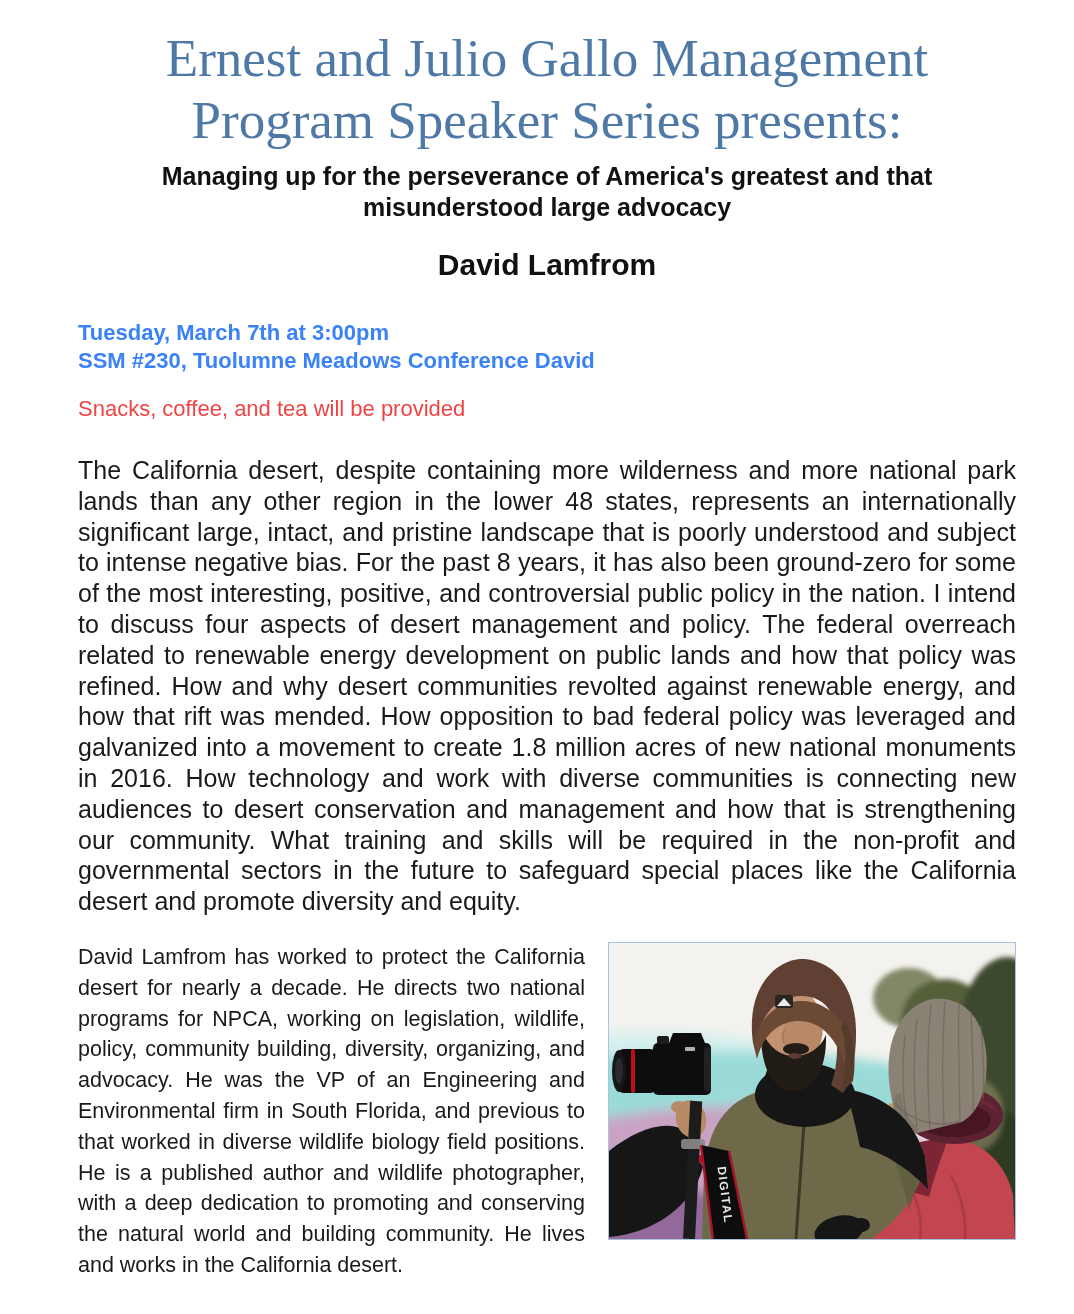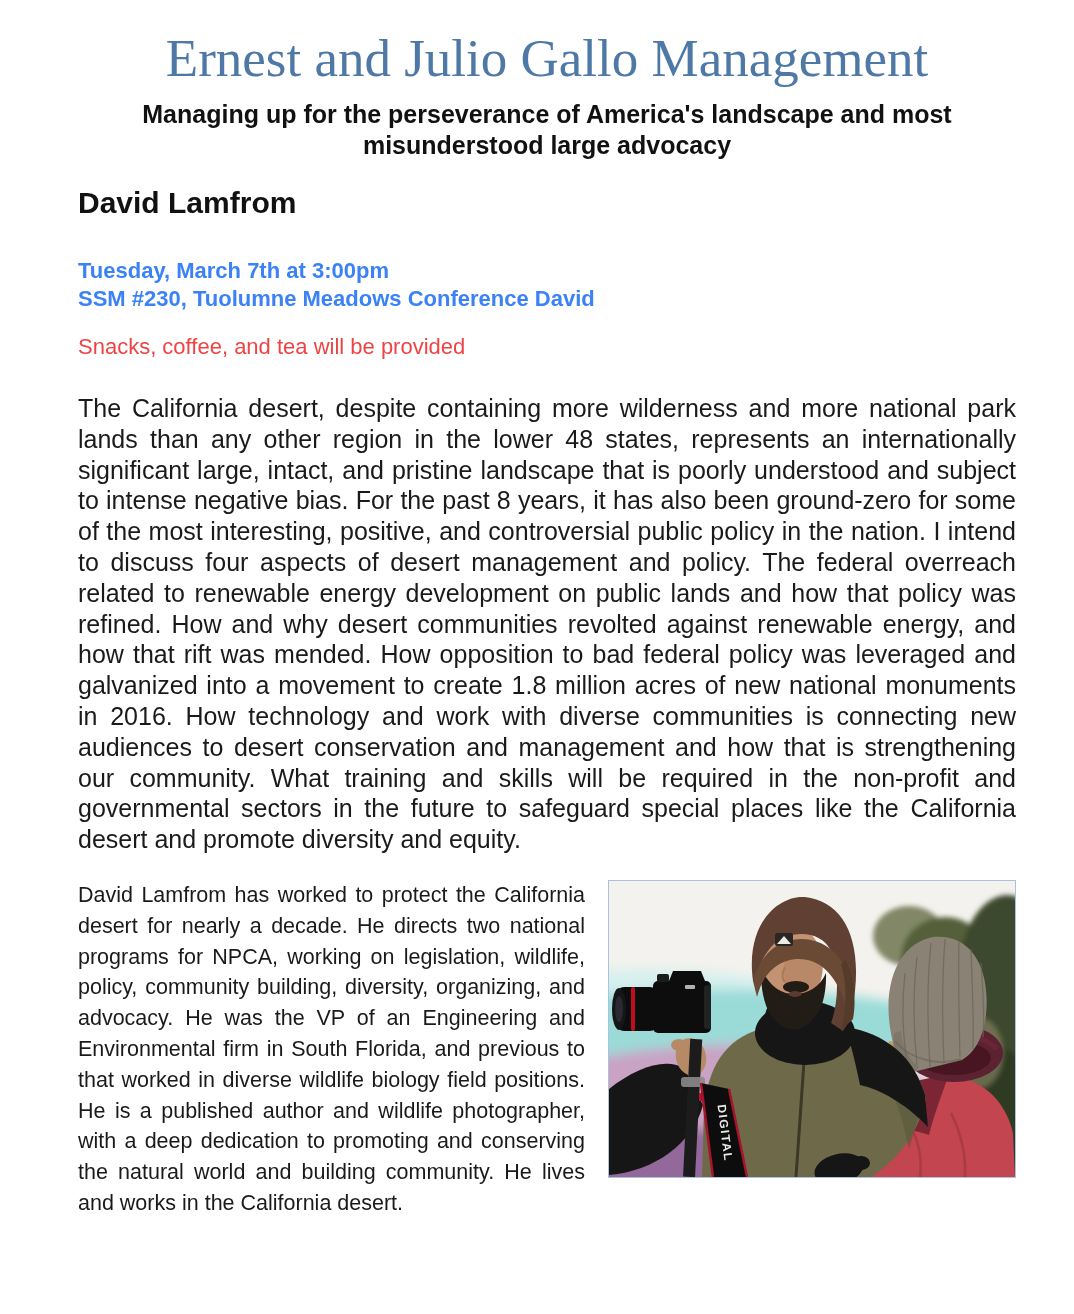--- a/index.html
+++ b/index.html
@@ -29,20 +29,21 @@
     margin: 10px 0 0 0;
     text-align: center;
     font-size: 25px;
     line-height: 31px;
     font-weight: bold;
     color: #111111;
   }
   .talk-title .line { display: block; }
   .speaker {
     margin: 24px 0 0 0;
+    text-align: center;
     font-size: 30px;
     line-height: 36px;
     font-weight: bold;
     color: #111111;
   }
   .affiliation {
     margin: 14px 0 0 0;
     text-align: center;
     font-size: 26px;
     line-height: 32px;
@@ -101,24 +102,25 @@
     border-top: 1px solid #eaeae8;
   }
 </style>
 </head>
 <body>
 
 <div class="page">
 
   <h1 class="series-title">
     <span class="line">Ernest and Julio Gallo Management</span>
+    <span class="line">Program Speaker Series presents:</span>
   </h1>
 
   <h2 class="talk-title">
-    <span class="line">Managing up for the perseverance of America's landscape and most</span>
+    <span class="line">Managing up for the perseverance of America's greatest and that</span>
     <span class="line">misunderstood large advocacy</span>
   </h2>
 
   <h3 class="speaker">David Lamfrom</h3>
 
 
   <div class="event-block">
     <p class="event-line">Tuesday, March 7th at 3:00pm</p>
     <p class="event-line">SSM #230, Tuolumne Meadows Conference David</p>
   </div>

